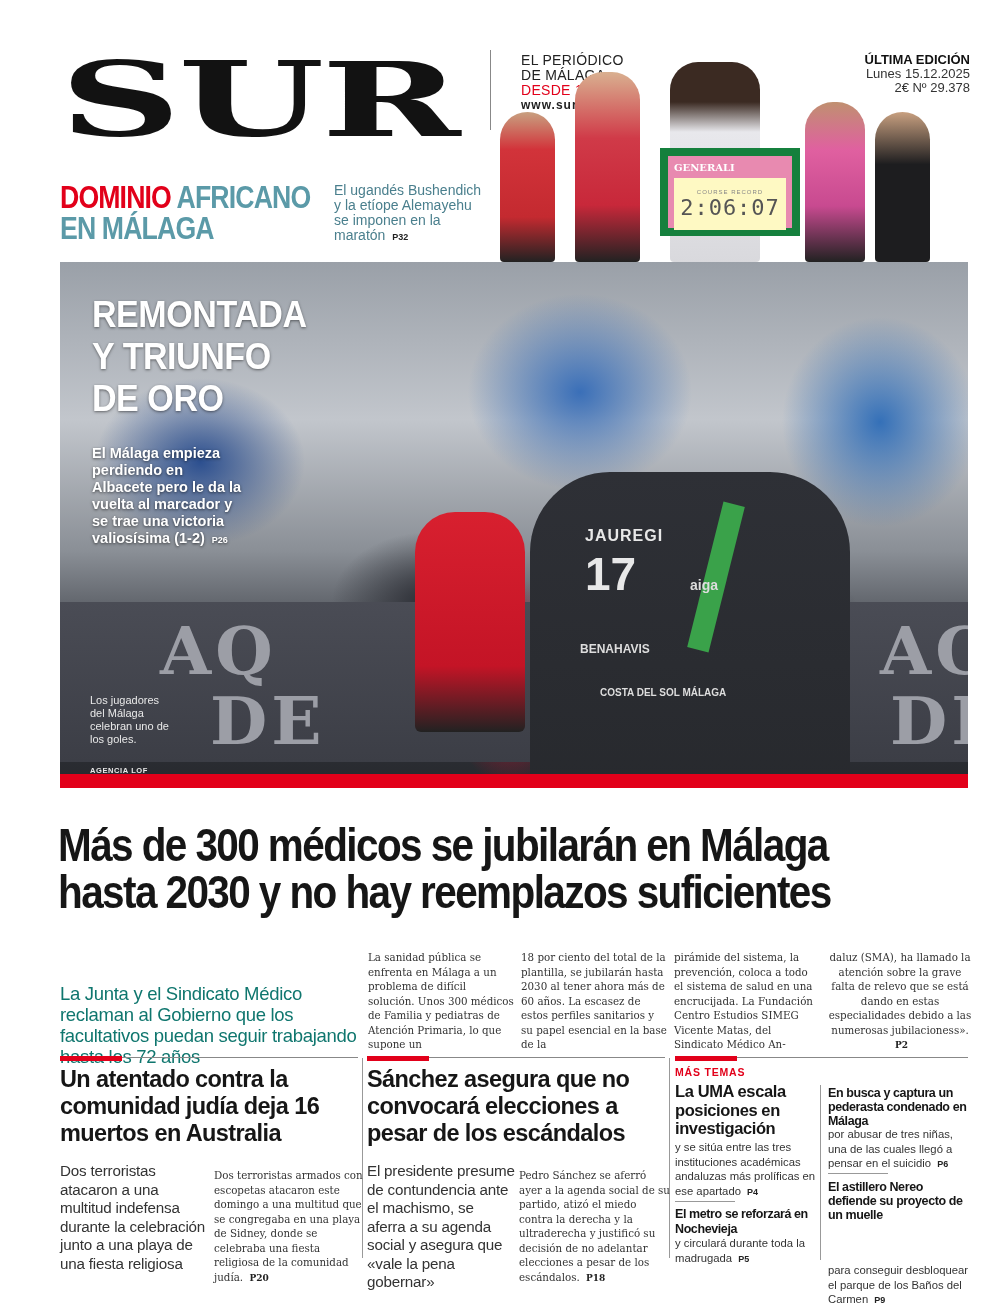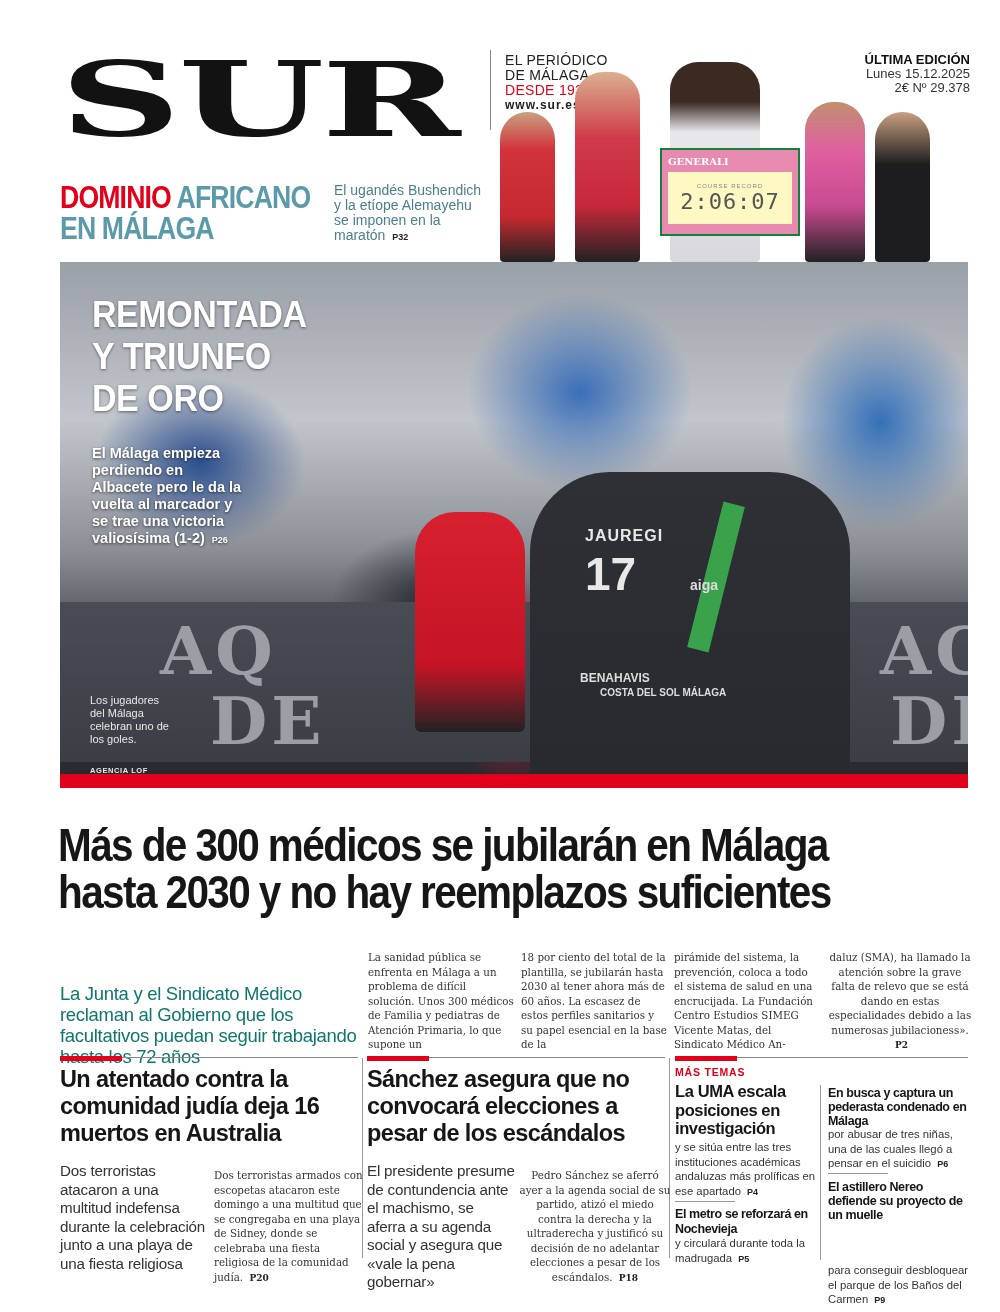--- a/index.html
+++ b/index.html
@@ -1,30 +1,30 @@
 <!DOCTYPE html>
 <html><head>
 <meta charset="utf-8">
 <style>
   * { box-sizing: border-box; margin: 0; padding: 0; }
   body { width: 1000px; height: 1312px; background: #ffffff; position: relative; overflow: hidden; font-family: "Liberation Sans", sans-serif; color: #1a1a1a; }
 
   
   .logo { position: absolute; left: 60px; top: 48px; font-family: "DejaVu Serif", serif; font-weight: 900; font-size: 118px; letter-spacing: -2px; line-height: 1; color: #121212; transform: scaleX(1.42) scaleY(0.88); transform-origin: left top; }
   .mast-divider { position: absolute; left: 490px; top: 50px; width: 1px; height: 80px; background: #888; }
-  .tagline { position: absolute; left: 505px; top: 53px; font-size: 14px; line-height: 15px; color: #222; letter-spacing: 0.3px; }
+  .tagline { position: absolute; left: 521px; top: 53px; font-size: 14px; line-height: 15px; color: #222; letter-spacing: 0.3px; }
   .tagline .red { color: #e2001a; }
   .tagline .web { font-weight: 700; letter-spacing: 1px; font-size: 12px; }
   .edition { position: absolute; right: 30px; top: 53px; text-align: right; font-size: 13px; line-height: 14px; color: #333; }
   .edition .ed-title { font-weight: 700; color: #111; }
 
   
   .marathon { position: absolute; left: 470px; top: 52px; width: 500px; height: 210px; }
   .runner { position: absolute; bottom: 0; border-radius: 28px 28px 4px 4px; }
-  .record-board { position: absolute; left: 190px; top: 96px; width: 140px; height: 88px; background: #e88ab0; border: 2px solid #15803d; padding: 6px; }
+  .record-board { position: absolute; left: 190px; top: 96px; width: 140px; height: 88px; background: #e88ab0; border: 8px solid #15803d; padding: 6px; }
   .record-board .brand { color: #fff; font-family: "DejaVu Serif", serif; font-size: 10px; font-weight: 700; }
   .record-board .screen { margin-top: 5px; background: #fef9c3; height: 52px; display: flex; flex-direction: column; align-items: center; justify-content: center; }
   .record-board .cr { font-size: 6px; color: #888; letter-spacing: 1px; }
   .record-board .time { font-family: "DejaVu Sans Mono", monospace; font-size: 22px; color: #555; letter-spacing: 1px; }
 
   
   .promo-title { position: absolute; left: 60px; top: 182px; font-family: "Liberation Sans", sans-serif; font-weight: 700; font-size: 31px; line-height: 31px; letter-spacing: -1px; transform: scaleX(0.86); transform-origin: left top; }
   .promo-title .r { color: #e2001a; }
   .promo-title .t { color: #5b9aa8; }
   .promo-sub { position: absolute; left: 334px; top: 183px; width: 150px; font-size: 14px; line-height: 15px; color: #4a7f8d; }
@@ -123,21 +123,21 @@
   <div class="ad-board"></div>
   <div class="ad-text" style="left:100px;top:350px;">AQ</div>
   <div class="ad-text" style="left:150px;top:420px;">DE</div>
   <div class="ad-text" style="left:820px;top:350px;">AC</div>
   <div class="ad-text" style="left:830px;top:420px;">DE</div>
   <div class="ref"></div>
   <div class="team">
     <div class="stripe"></div>
     <div class="jersey-name">JAUREGI</div>
     <div class="jersey-num">17</div>
-    <div class="sponsor" style="left:50px;top:170px;margin-top:29px;">BENAHAVIS</div>
+    <div class="sponsor" style="left:50px;top:170px;">BENAHAVIS</div>
     <div class="sponsor" style="left:70px;top:215px;font-size:10px;">COSTA DEL SOL MÁLAGA</div>
     <div class="sponsor" style="left:160px;top:105px;font-size:14px;">aiga</div>
   </div>
 
   <div class="photo-headline">
     <div>REMONTADA</div>
     <div>Y TRIUNFO</div>
     <div>DE ORO</div>
   </div>
   <div class="photo-sub">
@@ -176,21 +176,21 @@
 
 <div class="sec-headline" style="left:60px;">Un atentado contra la comunidad judía deja 16 muertos en Australia</div>
 <div class="sec-deck" style="left:60px;">Dos terroristas atacaron a una multitud indefensa durante la celebración junto a una playa de una fiesta religiosa</div>
 <div class="sec-body" style="left:214px;">
   <span>Dos terroristas armados con escopetas atacaron este domingo a una multitud que se congregaba en una playa de Sidney, donde se celebraba una fiesta religiosa de la comunidad judía.</span>
   <span class="pref">P20</span>
 </div>
 
 <div class="sec-headline" style="left:367px;">Sánchez asegura que no convocará elecciones a pesar de los escándalos</div>
 <div class="sec-deck" style="left:367px;">El presidente presume de contundencia ante el machismo, se aferra a su agenda social y asegura que «vale la pena gobernar»</div>
-<div class="sec-body" style="left:519px;text-align:center;">
+<div class="sec-body" style="left:519px;">
   <span>Pedro Sánchez se aferró ayer a la agenda social de su partido, atizó el miedo contra la derecha y la ultraderecha y justificó su decisión de no adelantar elecciones a pesar de los escándalos.</span>
   <span class="pref">P18</span>
 </div>
 
 <div class="mas-label">MÁS TEMAS</div>
 
 <div class="brief-title" style="left:675px;top:1082px;width:140px;font-size:16.5px;line-height:18.5px;">La UMA escala posiciones en investigación</div>
 <div class="brief-text" style="left:675px;top:1140px;width:145px;">
   <span>y se sitúa entre las tres instituciones académicas andaluzas más prolíficas en ese apartado</span>
   <span class="pref">P4</span>

